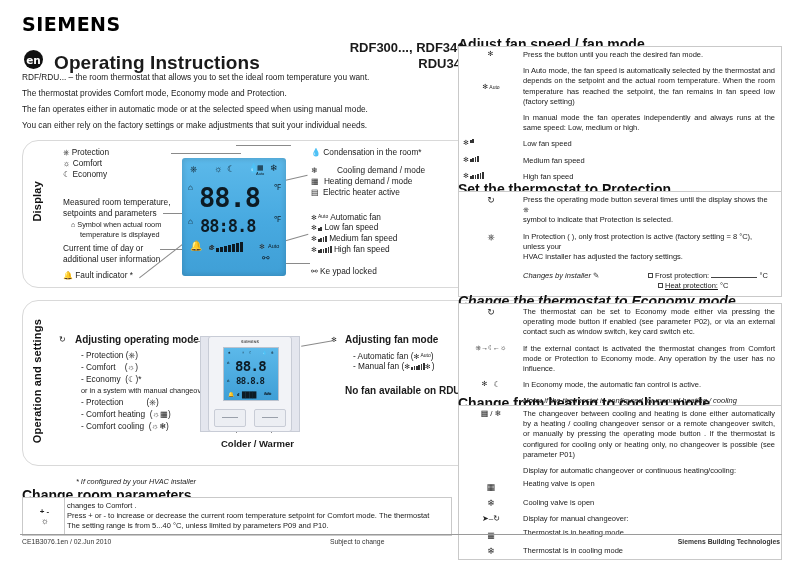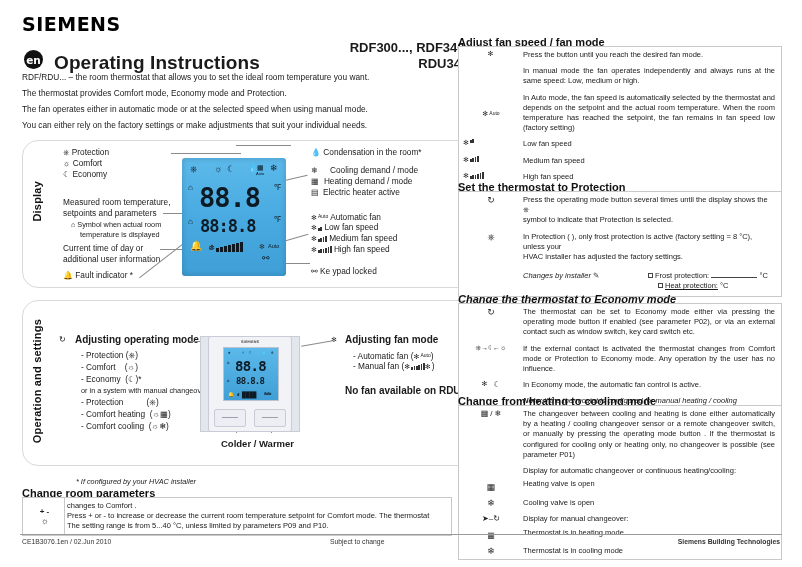--- a/index.html
+++ b/index.html
@@ -115,21 +115,21 @@
     background:#eceef3; border:1px solid #c8ccd6; border-radius:2px;
   }
   .dev-btn::after{
     content:""; position:absolute; left:7px; right:7px; top:7px; height:1px;
     background:#9aa0ab;
   }
   .leader{ position:absolute; background:#8a8a8a; }
 
   
   .sec-title{
-    position:absolute; font-size:11px; font-weight:bold; color:#111;
+    position:absolute; font-size:14px; font-weight:bold; color:#111;
   }
   .tbl{
     position:absolute; border:1px solid #c9c9c9; background:#fff;
   }
   .trow{ display:flex;justify-content:space-between; }
   .tcell-ic{
     width:62px; flex:0 0 62px; padding:3px 2px 3px 4px;
     display:flex; align-items:flex-start; justify-content:center;
     font-size:8px; color:#222; text-align:center;
   }
@@ -208,21 +208,21 @@
       <span style="font-size:8px;">🔔</span>
       <span>Fault indicator *</span>
     </div>
 
     <div class="lbl" style="left:288px; top:6px;">
       <span style="font-size:8px;">💧</span>
       <span>Condensation in the room*</span>
     </div>
     <div class="lbl" style="left:288px; top:24px;">
       <span style="font-size:8px;">❄</span>
-      <span style="margin-left:10px;">Cooling demand / mode</span>
+      <span style="margin-left:17px;">Cooling demand / mode</span>
     </div>
     <div class="lbl" style="left:288px; top:35px;">
       <span style="font-size:8px;">▦</span>
       <span style="margin-left:3px;">Heating demand / mode</span>
     </div>
     <div class="lbl" style="left:288px; top:46px;">
       <span style="font-size:8px;">▤</span>
       <span style="margin-left:2px;">Electric heater active</span>
     </div>
 
@@ -402,29 +402,29 @@
 
   <div class="sec-title" style="left:458px; top:36px;">Adjust fan speed / fan mode</div>
   <div class="tbl" style="left:458px; top:46px; width:324px;">
     <div class="trow">
       <div class="tcell-ic">
           <span class="fan"></span>
         </div>
       <div class="tcell-tx nj">Press the      button until you reach the desired fan mode.</div>
     </div>
     <div class="trow">
-      <div class="tcell-ic"></div>
-      <div class="tcell-tx">In manual mode the fan operates independently and always runs at the same speed: Low, medium or high.</div>
-    </div>
-    <div class="trow">
       <div class="tcell-ic" style="align-items:center;">
           <span class="fan"></span>
           <span style="font-size:5px; vertical-align:3px;">Auto</span>
         </div>
       <div class="tcell-tx">In Auto mode, the fan speed is automatically selected by the thermostat and depends on the setpoint and the actual room temperature. When the room temperature has reached the setpoint, the fan remains in fan speed low (factory setting)</div>
+    </div>
+    <div class="trow">
+      <div class="tcell-ic"></div>
+      <div class="tcell-tx">In manual mode the fan operates independently and always runs at the same speed: Low, medium or high.</div>
     </div>
     <div class="trow">
       <div class="tcell-ic" style="justify-content:flex-start;">
           <span class="fan"></span>
           <span class="minibars">
             <i style="height:3px"></i>
             <i style="height:4px"></i>
           </span>
         </div>
       <div class="tcell-tx nj">Low fan speed</div>

